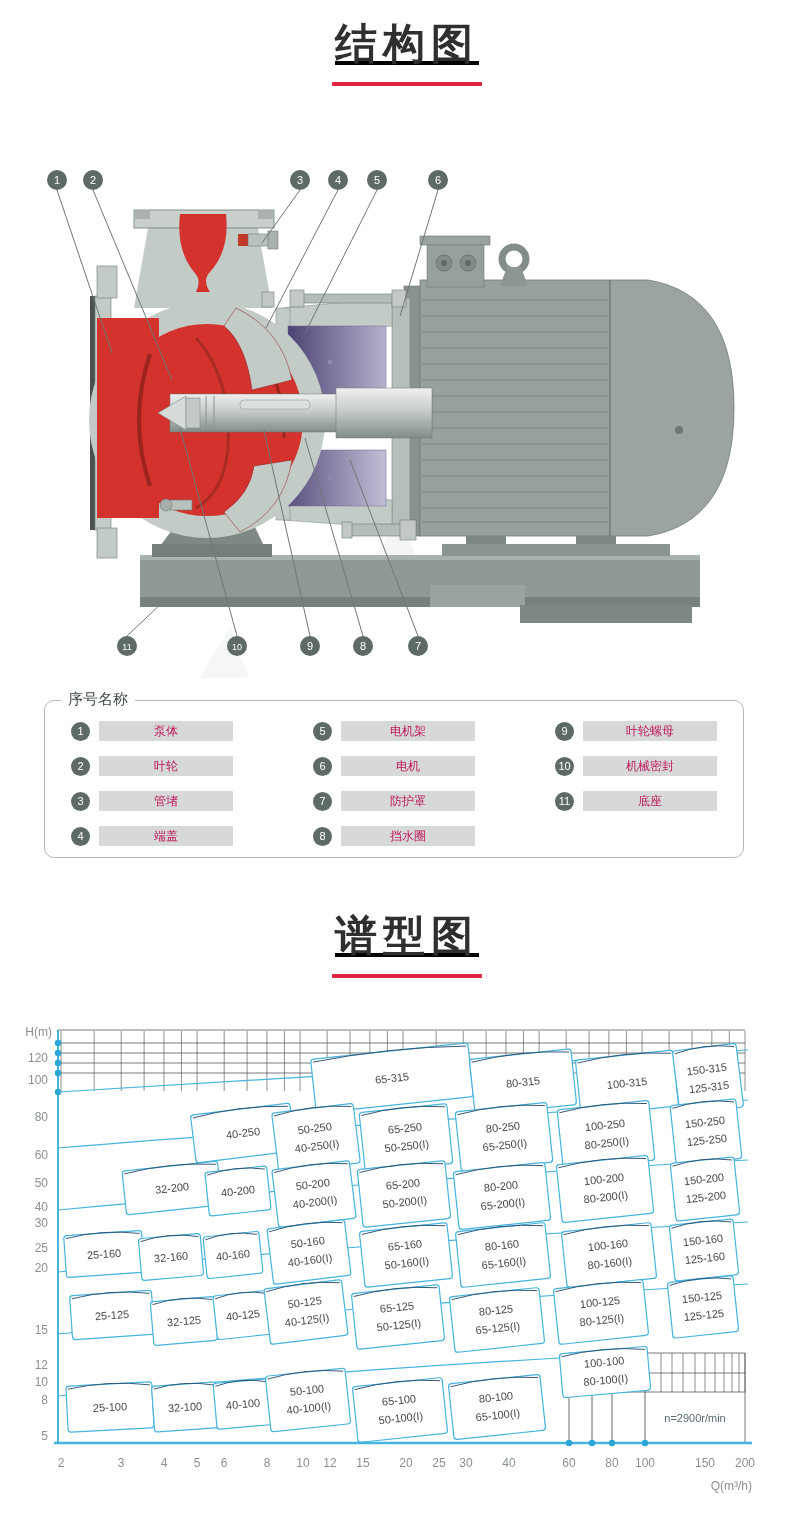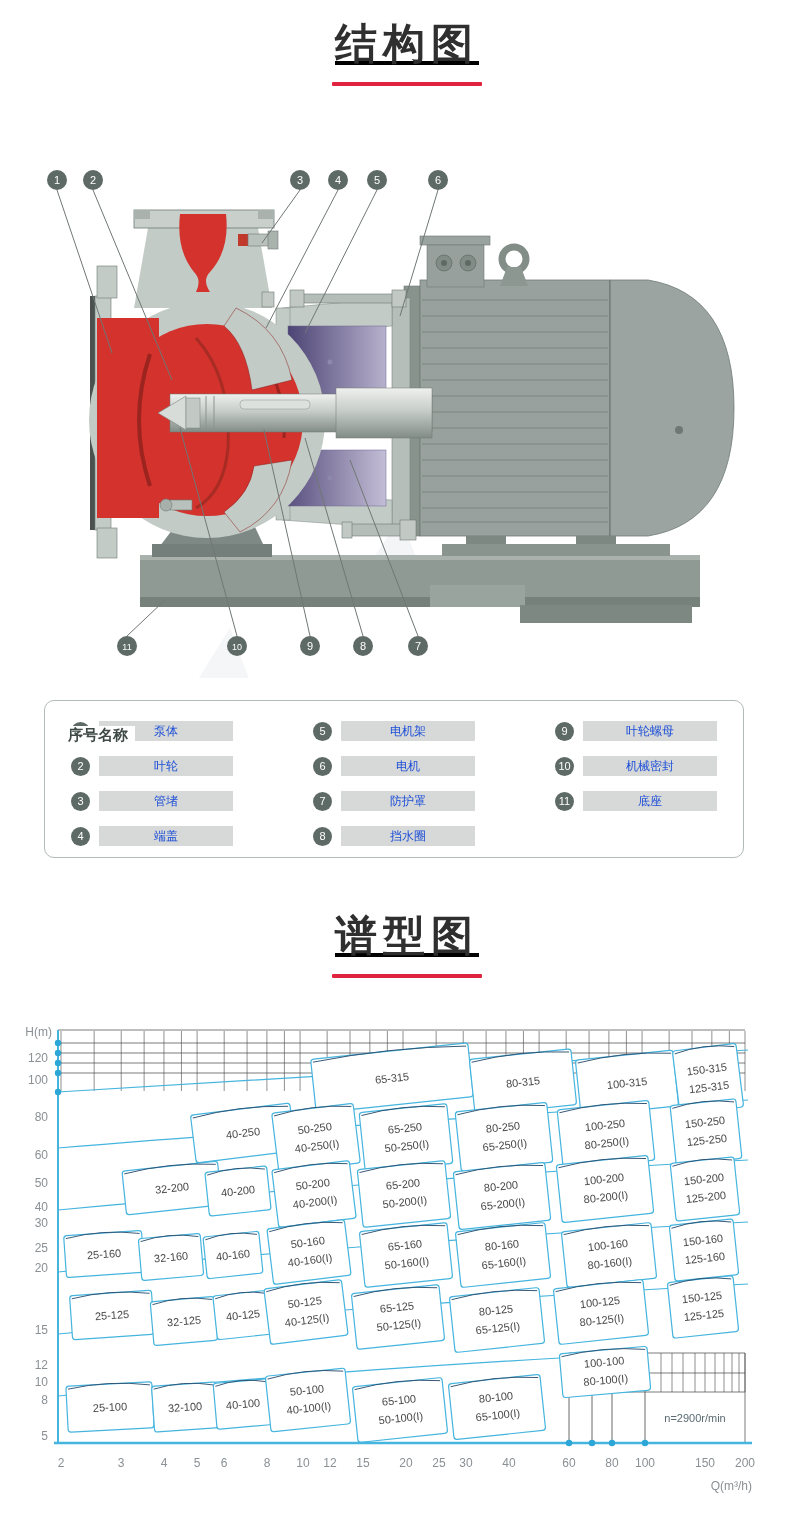--- a/index.html
+++ b/index.html
@@ -6,27 +6,27 @@
   .page{position:relative;width:790px;height:1520px;background:#fff;overflow:hidden;
         font-family:"Liberation Sans","DejaVu Sans",sans-serif;}
   .sec-title{position:absolute;left:12px;width:100%;text-align:center;text-decoration:underline;}
   .sec-title h1{margin:0;font-size:42px;font-weight:700;color:#2f2f2f;letter-spacing:6px;}
   .underline{width:150px;height:4px;margin:10px auto 0;border-radius:1px;}
   #pump-svg{position:absolute;top:148px;left:0;}
   #chart-svg{position:absolute;top:1020px;left:0;}
   .legend-box{position:absolute;top:700px;left:44px;width:700px;height:158px;
               border:1px solid #b3bbb7;border-radius:10px;box-sizing:border-box;}
   .legend-title{position:absolute;top:-11px;left:16px;background:#fff;padding:0 7px;
-                font-size:15px;font-weight:700;color:#3f4a46;margin-top:36px;}
+                font-size:15px;font-weight:400;color:#3f4a46;}
   .legend-cols{display:flex;padding:20px 26px 0 26px;gap:80px;}
   .legend-col{flex:1;min-width:0;}
   .legend-item{display:flex;align-items:center;gap:9px;margin-bottom:15px;}
   .legend-num{flex:0 0 19px;width:19px;height:19px;border-radius:50%;background:#5e6a66;
               color:#fff;font-size:11px;display:flex;align-items:center;justify-content:center;}
-  .legend-bar{flex:1;height:20px;background:#d6d9d7;color:#1d4ed8;font-size:12px;
+  .legend-bar{flex:1;height:20px;background:#d6d9d7;color:#be185d;font-size:12px;
               display:flex;align-items:center;justify-content:center;}
   svg text{font-family:"Liberation Sans","DejaVu Sans",sans-serif;}
 </style>
 </head>
 <body>
 
 <div class="page">
 
   <div class="sec-title" style="top:16px">
     <h1>结构图</h1>

